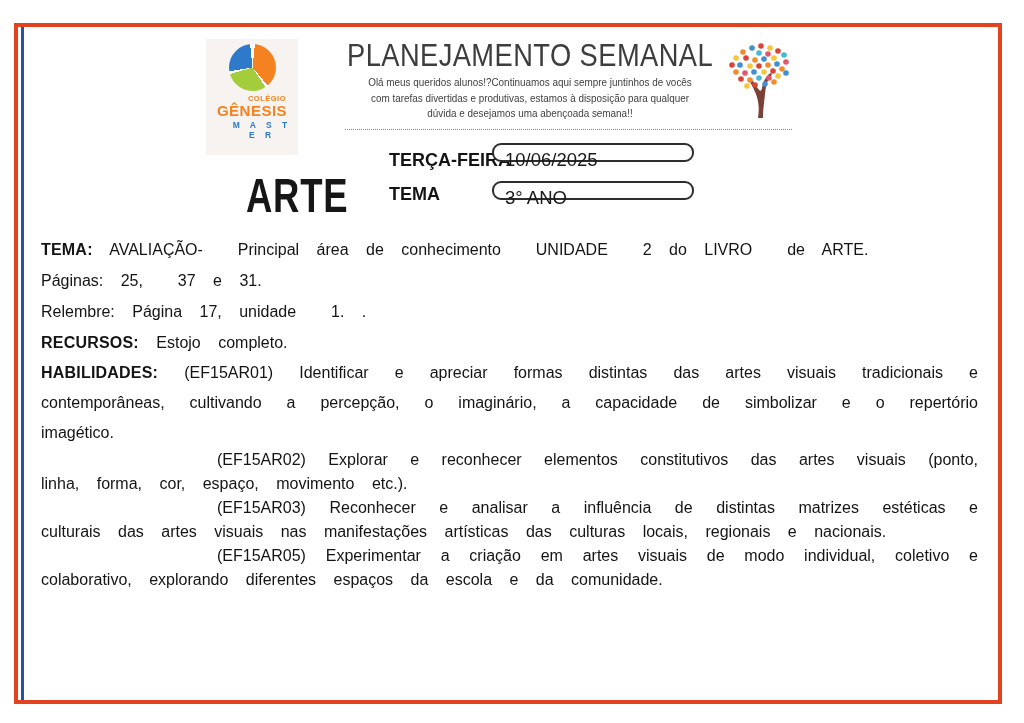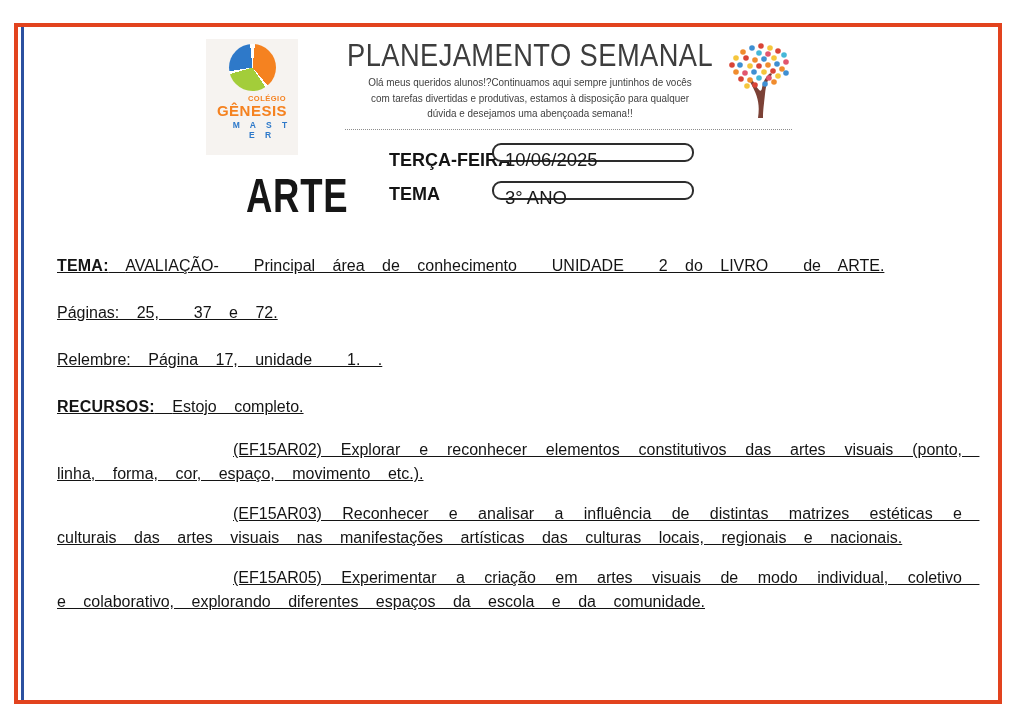--- a/index.html
+++ b/index.html
@@ -83,21 +83,21 @@
     font-size:18.5px; color:#1a1a1a; padding:4px 0 0 11px; white-space:nowrap;
   }
   .field-day   { top:143px; }
   .field-turma { top:181px; }
 
   
   .content {
     position:absolute; left:41px; top:234px; width:937px;
     font-size:16px; color:#141414; word-spacing:13px;
   }
-  .content p { margin:16px; white-space:pre-wrap;text-decoration:underline; }
+  .content p { margin:0; white-space:pre-wrap; }
   .content b { letter-spacing:0.2px; }
   .lh31 { line-height:31px; }
   .ml150 { margin-left:150px; }
   .ml8 { margin-left:8px; }
   .hab { line-height:30px; margin-top:30px; text-align:justify; }
   .ef  { line-height:24px; margin-top:2px; text-indent:176px; text-align:justify; }
   .links { margin-top:12px; line-height:31px; font-weight:700; }
 </style>
 </head>
 <body>
@@ -166,20 +166,21 @@
   <div class="dotted"></div>
 
   <div class="subject-name">ARTE</div>
   <div class="field-label label-day">TERÇA-FEIRA</div>
   <div class="field-label label-turma">TEMA</div>
   <div class="field field-day"><span>10/06/2025</span></div>
   <div class="field field-turma"><span>3° ANO</span></div>
 
   <div class="content">
     <p class="lh31"><b>TEMA:</b> <span>AVALIAÇÃO-  Principal área de conhecimento  UNIDADE  2 do LIVRO  de ARTE.</span></p>
-    <p class="lh31 ml8">Páginas: 25,  37 e 72.</p>
+    <p class="lh31 ml8">Páginas: 25,  37 e 31.</p>
     <p class="lh31 ml150">Relembre: Página 17, unidade  1. .</p>
     <p class="lh31"><b>RECURSOS:</b> <span>Estojo completo.</span></p>
+    <p class="hab"><b>HABILIDADES:</b> <span>(EF15AR01) Identificar e apreciar formas distintas das artes visuais tradicionais e contemporâneas, cultivando a percepção, o imaginário, a capacidade de simbolizar e o repertório imagético.</span></p>
     <p class="ef">(EF15AR02) Explorar e reconhecer elementos constitutivos das artes visuais (ponto, linha, forma, cor, espaço, movimento etc.).</p>
     <p class="ef">(EF15AR03) Reconhecer e analisar a influência de distintas matrizes estéticas e culturais das artes visuais nas manifestações artísticas das culturas locais, regionais e nacionais.</p>
     <p class="ef">(EF15AR05) Experimentar a criação em artes visuais de modo individual, coletivo e colaborativo, explorando diferentes espaços da escola e da comunidade.</p>
   </div>
 </div>
 
 </body></html>

